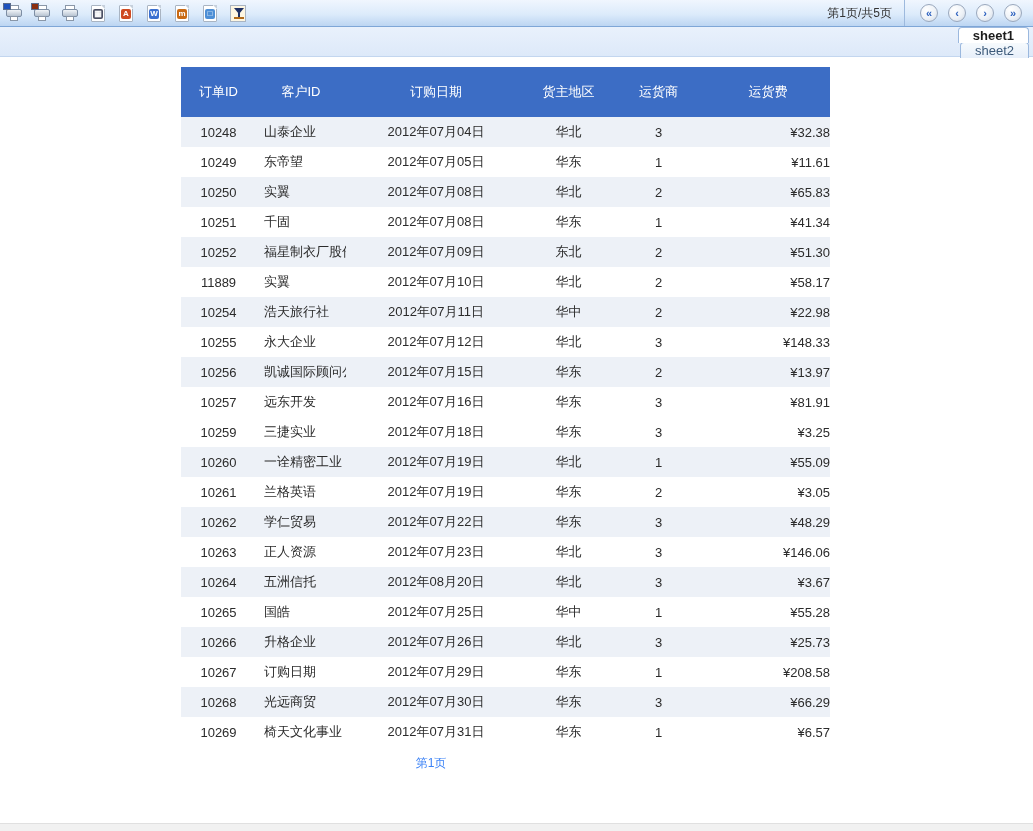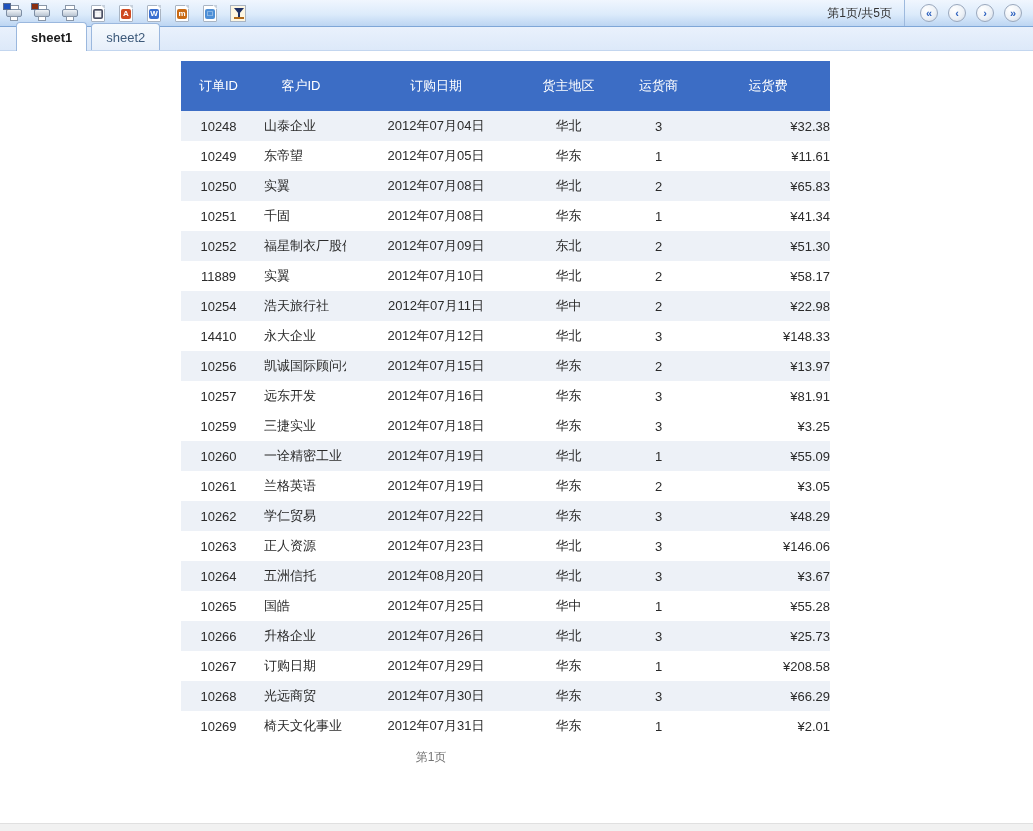--- a/index.html
+++ b/index.html
@@ -54,43 +54,43 @@
 
   .toolbar-right { display:flex; align-items:center; height:100%; padding-right:6px;justify-content:flex-end; }
   .page-indicator { font-size:12px; color:#333; margin-right:12px; }
   .vsep { width:1px; height:26px; background:#9db9dd; margin-right:10px; }
   .nav-btn { width:18px; height:18px; border-radius:50%; margin:0 5px;
     border:1px solid #9aa8bd; background:radial-gradient(circle at 35% 30%,#ffffff 0%,#eef2f7 55%,#cfd8e4 100%);
     color:#2e62bf; font-size:11px; font-weight:bold; line-height:15px; text-align:center;
     cursor:pointer; padding:0; }
 
   
-  .tabbar { position:relative; height:24px; background:linear-gradient(#e9f1fc,#dde9f9);
-    border-bottom:1px solid #c3d6ef; display:flex; align-items:flex-end; padding-left:16px; }
+  .tabbar { position:relative; height:30px; background:linear-gradient(#e9f1fc,#dde9f9);
+    border-bottom:1px solid #c3d6ef; display:flex; align-items:flex-end; padding-left:16px;flex-direction:column; }
   .tab { height:27px; padding:0 14px; display:flex; align-items:center;
     border:1px solid #9bb8de; border-bottom:none; border-radius:4px 4px 0 0;
     font-size:13px; margin-right:4px; cursor:pointer; }
   .tab.active { background:#fff; color:#1b1b1b; font-weight:bold; height:29px;
     position:relative; z-index:2; margin-bottom:-1px; }
   .tab.inactive { background:linear-gradient(#f6fafd,#e7effa); color:#3d5a7a;text-align:center; }
 
   
   .content { position:relative; background:#fff; height:766px; }
   table.report { border-collapse:collapse; table-layout:fixed; width:649px;
     margin-left:181px; margin-top:10px; }
   table.report thead th { height:50px; background:#3c6dc5; color:#fff;
     font-size:13px; font-weight:normal; text-align:center; }
   table.report tbody td { height:30px; font-size:13px; color:#2b2b2b;
     text-align:center; white-space:nowrap; overflow:hidden; }
   table.report tbody tr.alt { background:#edf1f7; }
   table.report td.c1 { text-align:left; padding-left:8px; }
   table.report td.c5 { text-align:right; padding-right:0; }
 
   .page-footer { width:500px; margin-left:181px; margin-top:8px;
-    text-align:center; font-size:12px; color:#737373; }
+    text-align:center; font-size:12px; color:#3b82f6; }
 
   .bottom-strip { position:absolute; left:0; bottom:0; width:1033px; height:8px;
     background:#f1f1f1; border-top:1px solid #e0e0e0; }
 </style>
 </head>
 <body>
 
 <div class="app">
 
   <div class="toolbar">
@@ -238,21 +238,21 @@
           </tr>
           <tr class="alt">
             <td class="c0">10254</td>
             <td class="c1">浩天旅行社</td>
             <td class="c2">2012年07月11日</td>
             <td class="c3">华中</td>
             <td class="c4">2</td>
             <td class="c5">¥22.98</td>
           </tr>
           <tr>
-            <td class="c0">14410</td>
+            <td class="c0">10255</td>
             <td class="c1">永大企业</td>
             <td class="c2">2012年07月12日</td>
             <td class="c3">华北</td>
             <td class="c4">3</td>
             <td class="c5">¥148.33</td>
           </tr>
           <tr class="alt">
             <td class="c0">10256</td>
             <td class="c1">凯诚国际顾问公</td>
             <td class="c2">2012年07月15日</td>
@@ -347,21 +347,21 @@
             <td class="c3">华东</td>
             <td class="c4">3</td>
             <td class="c5">¥66.29</td>
           </tr>
           <tr>
             <td class="c0">10269</td>
             <td class="c1">椅天文化事业</td>
             <td class="c2">2012年07月31日</td>
             <td class="c3">华东</td>
             <td class="c4">1</td>
-            <td class="c5">¥2.01</td>
+            <td class="c5">¥6.57</td>
           </tr>
         </tbody>
     </table>
     <div class="page-footer">第1页</div>
   </div>
 
   <div class="bottom-strip"></div>
 </div>
 
 </body></html>

